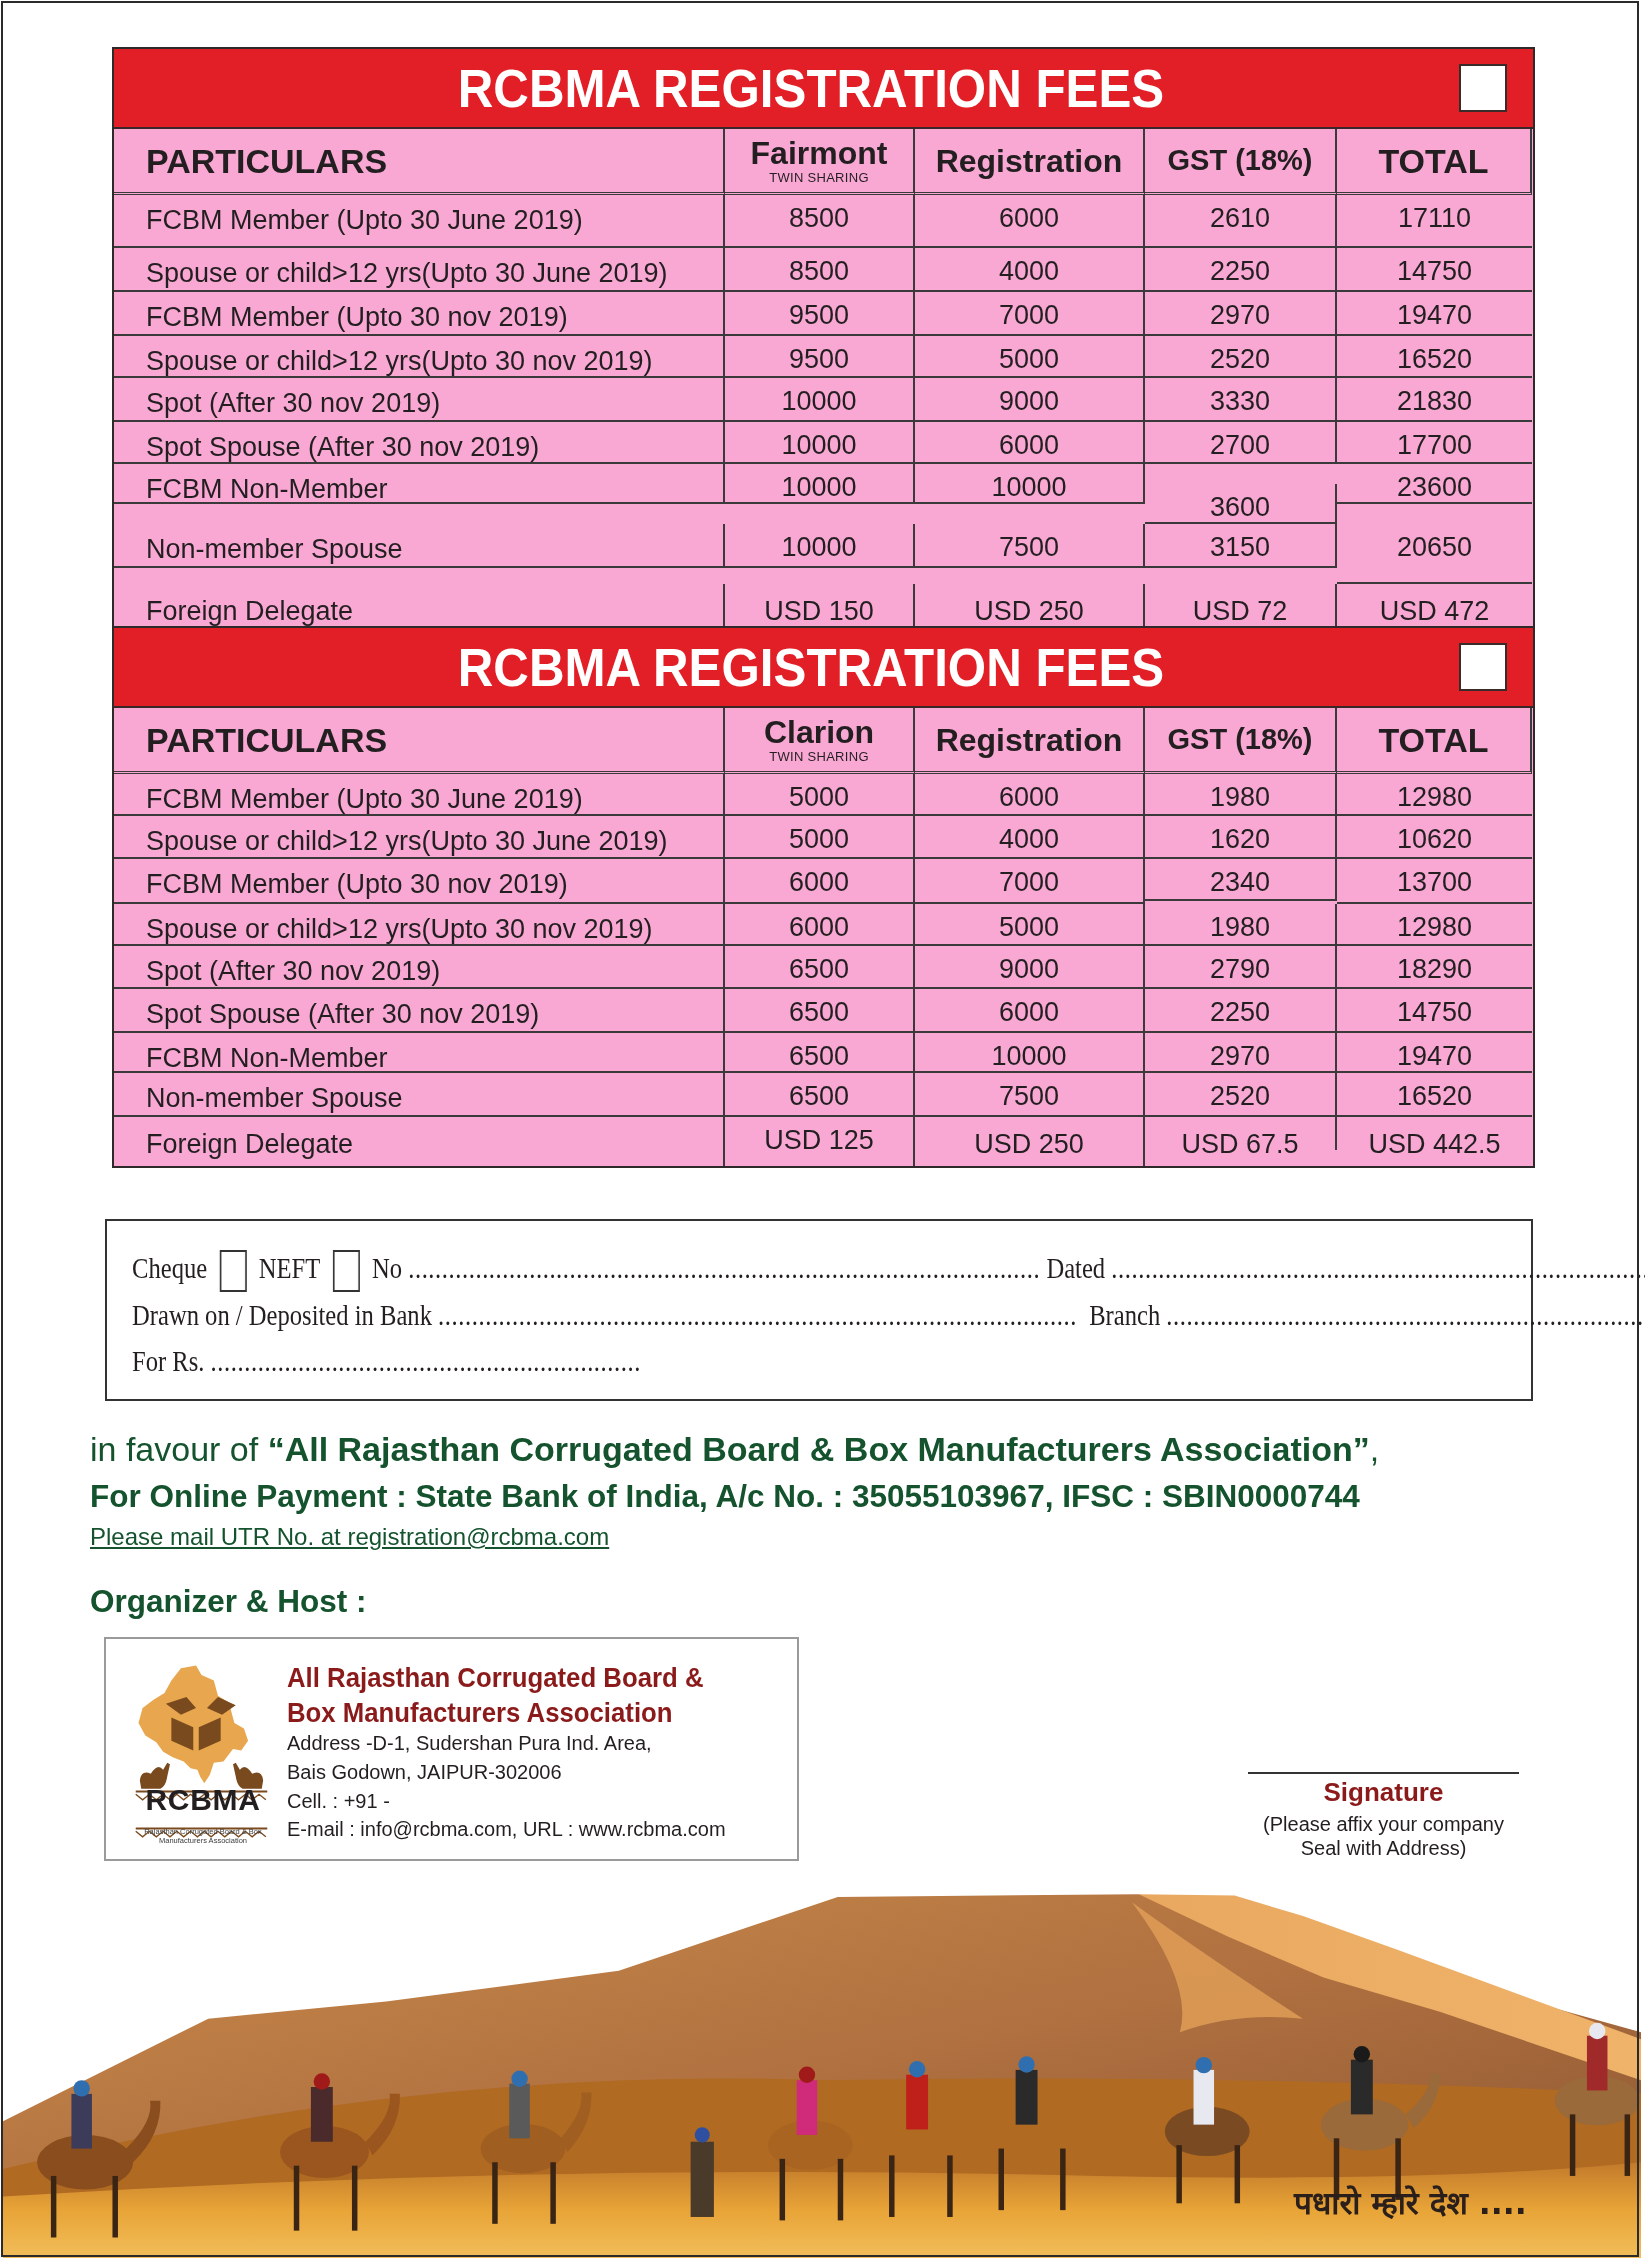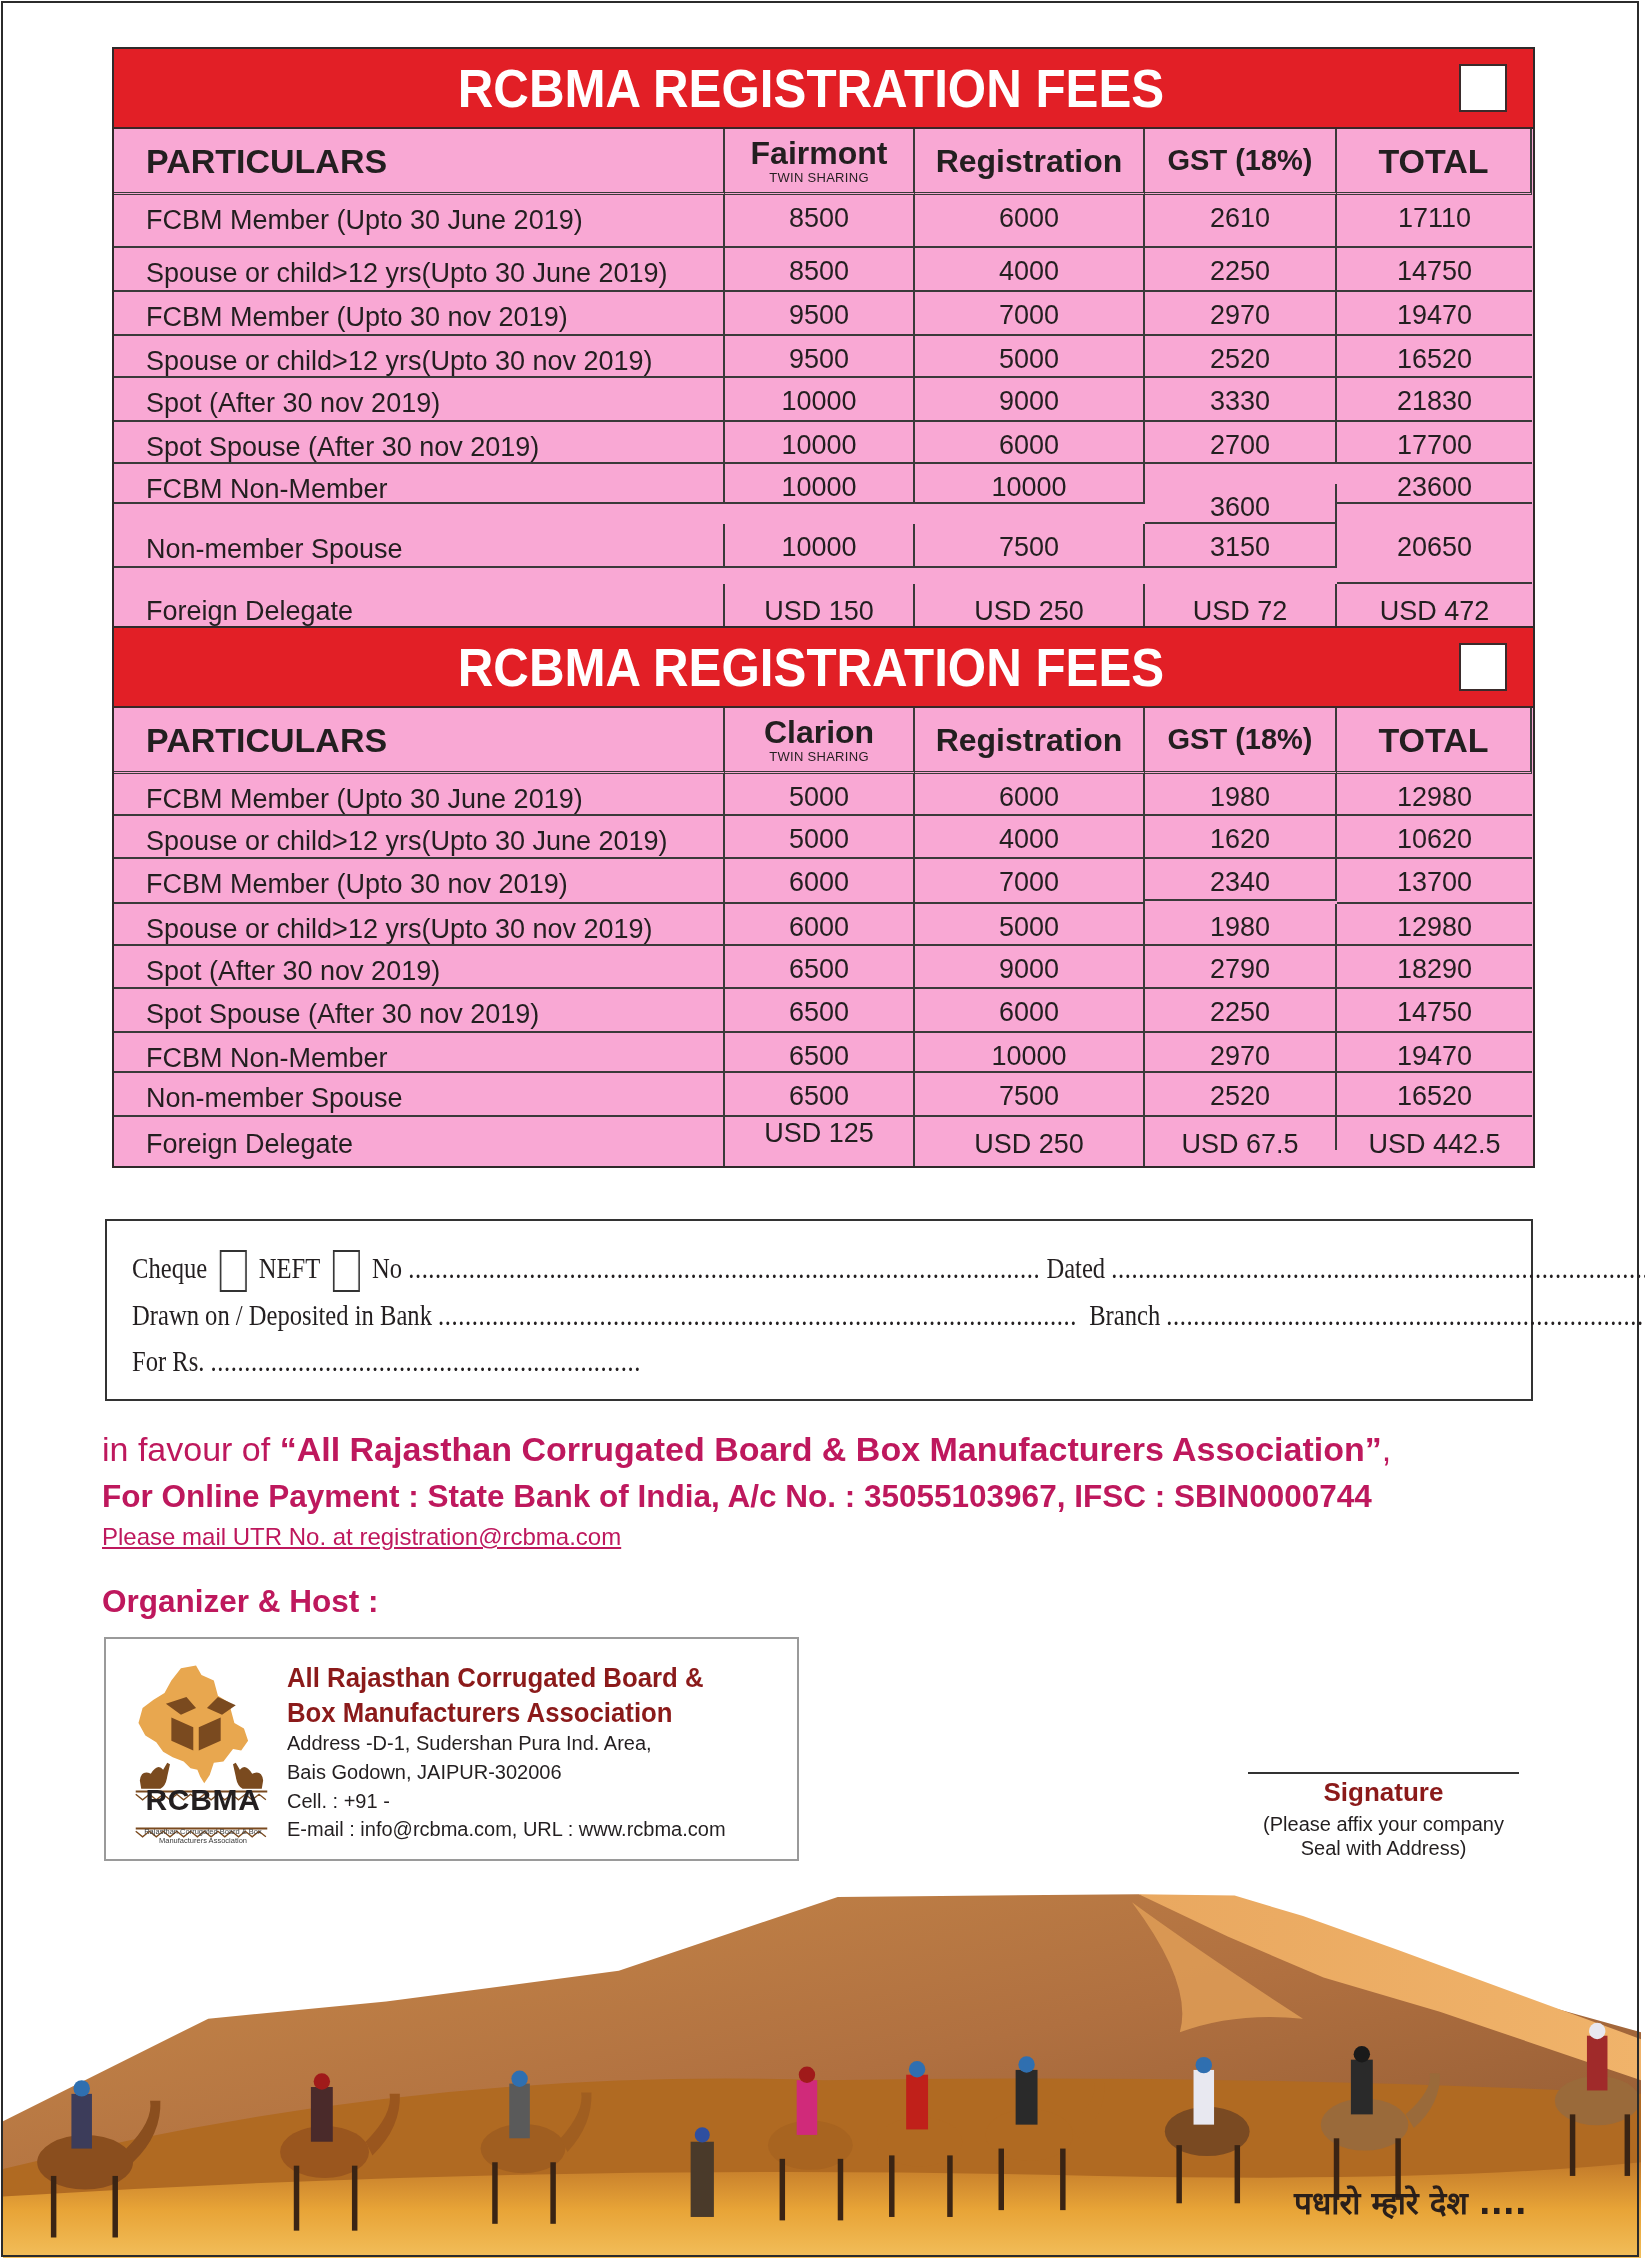--- a/index.html
+++ b/index.html
@@ -25,21 +25,21 @@
   .cell.lastr { border-bottom:none; }
 
   .payment-box { position:absolute; left:105px; top:1219px; width:1428px; height:182px; border:2.1px solid #333; box-sizing:border-box; font-family:"Liberation Serif", serif; font-size:30px; color:#231f20; }
   .pay-line { position:absolute; left:25px; white-space:nowrap; display:flex; align-items:flex-end; transform-origin:left bottom; transform:scaleX(0.82); }
   .pay-line.l1 { top:22px; }
   .pay-line.l2 { top:77px; }
   .pay-line.l3 { top:123px; }
   .pay-check { display:inline-block; width:33px; height:42px; border:2.1px solid #333; box-sizing:border-box; margin:0 15px 0 15px; position:relative; top:6.8px; }
   .dots { letter-spacing:0.7px; }
 
-  .info-line { position:absolute; left:102px; white-space:nowrap; font-size:34px; color:#be185d; }
+  .info-line { position:absolute; left:90px; white-space:nowrap; font-size:34px; color:#14532d; }
   .info-line.favour { top:1430px; }
   .info-line.favour b { font-weight:bold; }
   .info-line.online { top:1478px; font-weight:bold; font-size:31.5px; }
   .info-line.utr { top:1523px; font-size:24px;text-decoration:underline; }
   .info-line.org { top:1583px; font-weight:bold; font-size:31.5px; }
 
   .org-box { position:absolute; left:104px; top:1637px; width:695px; height:224px; border:2.7px solid #9a9a9a; box-sizing:border-box; background:#fff; }
   .org-logo { position:absolute; left:27px; top:20.5px; width:137px; height:185px; }
   .org-logo-text { position:absolute; left:25px; top:144px; width:144px; text-align:center; font-weight:bold; font-size:30px; color:#231f20; letter-spacing:0.7px; }
   .org-logo-sub { position:absolute; left:25px; top:188px; width:144px; text-align:center; font-size:7.5px; line-height:9px; color:#3a3a3a; }
@@ -188,21 +188,21 @@
       <div class="cell" style="height: 40px;">6500</div>
       <div class="cell" style="height: 40px;">10000</div>
       <div class="cell" style="height: 40px;">2970</div>
       <div class="cell lastc" style="height: 40px;">19470</div>
       <div class="cell left" style="height: 44px;">Non-member Spouse</div>
       <div class="cell" style="height: 44px;">6500</div>
       <div class="cell" style="height: 44px;">7500</div>
       <div class="cell" style="height: 44px;">2520</div>
       <div class="cell lastc" style="height: 44px;">16520</div>
       <div class="cell left lastr" style="height: 49px; padding-top: 12.3px;">Foreign Delegate</div>
-      <div class="cell lastr" style="height: 49px; padding-top: 1px;">USD 125</div>
+      <div class="cell lastr" style="height: 49px; padding-top: 8px;">USD 125</div>
       <div class="cell lastr" style="height: 49px; padding-top: 12.3px;">USD 250</div>
       <div class="cell lastr" style="height: 33px; padding-top: 12.3px;">USD 67.5</div>
       <div class="cell lastc lastr" style="height: 49px; padding-top: 12.3px;">USD 442.5</div>
     </div>
 </div>
 
 <div class="payment-box">
   <div class="pay-line l1">
     <span>Cheque</span>
     <span class="pay-check"></span>

